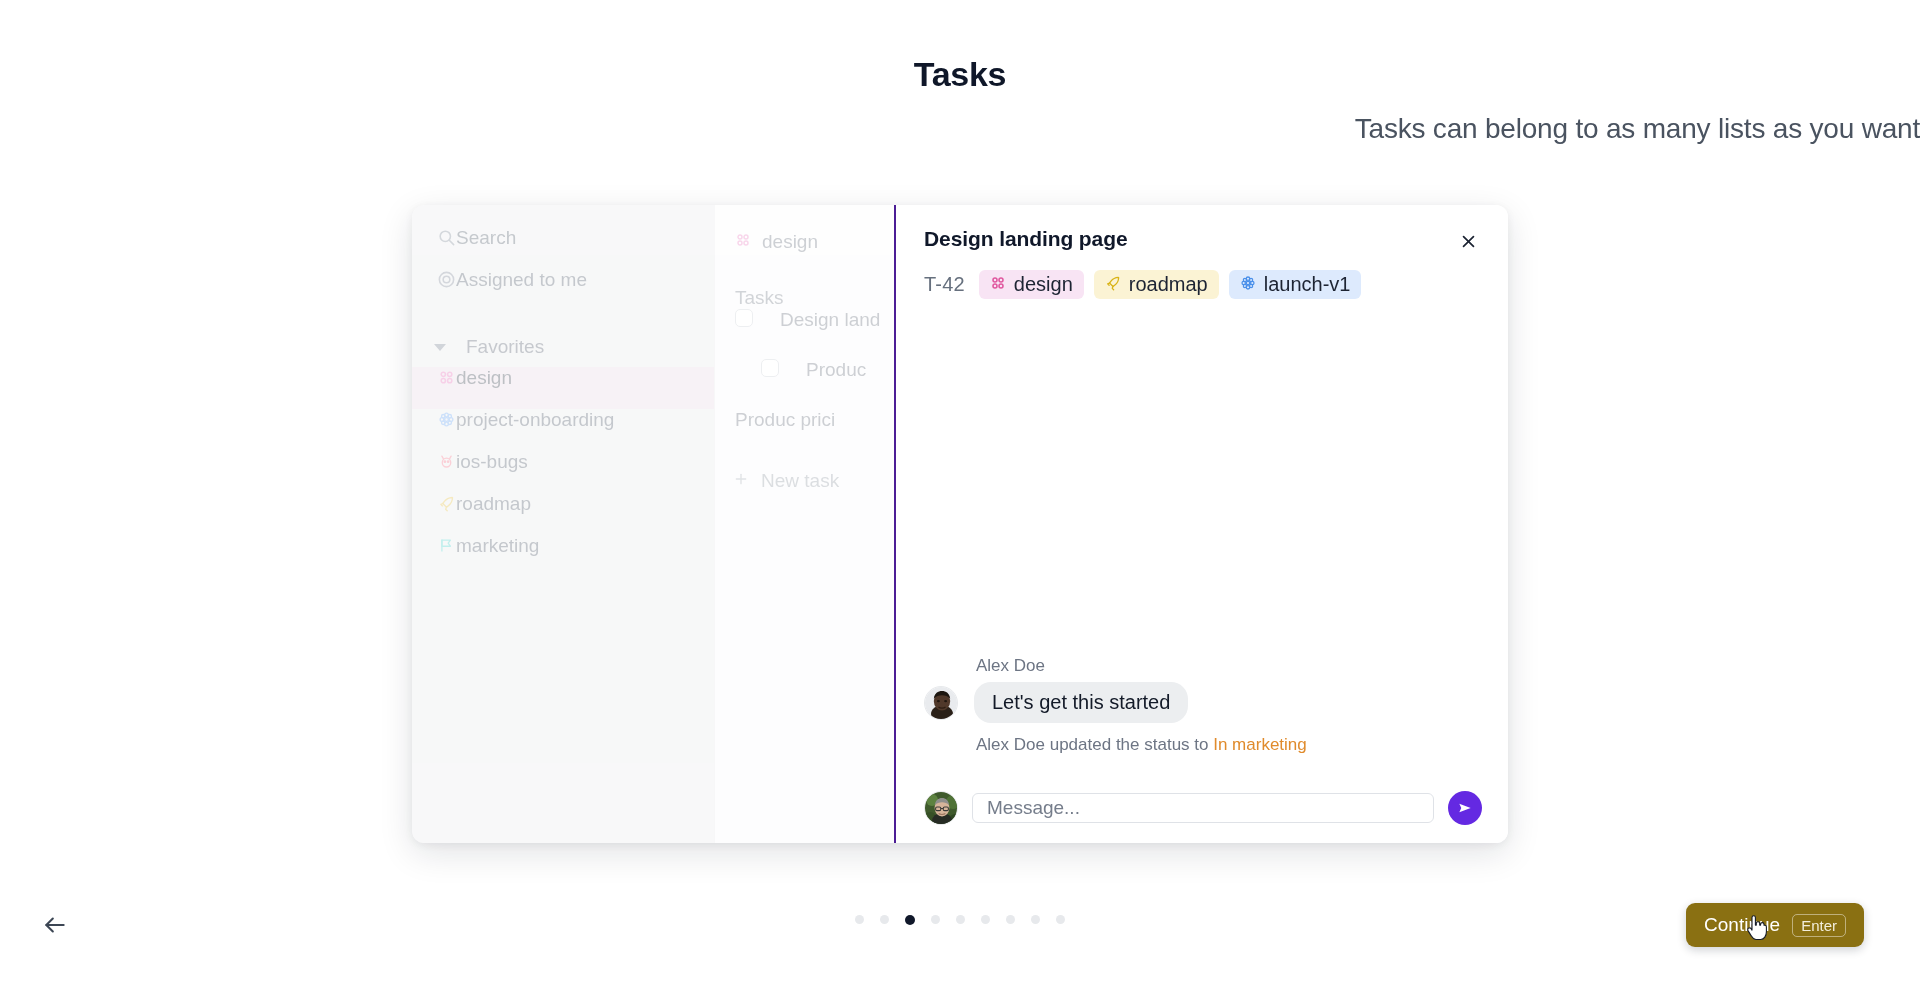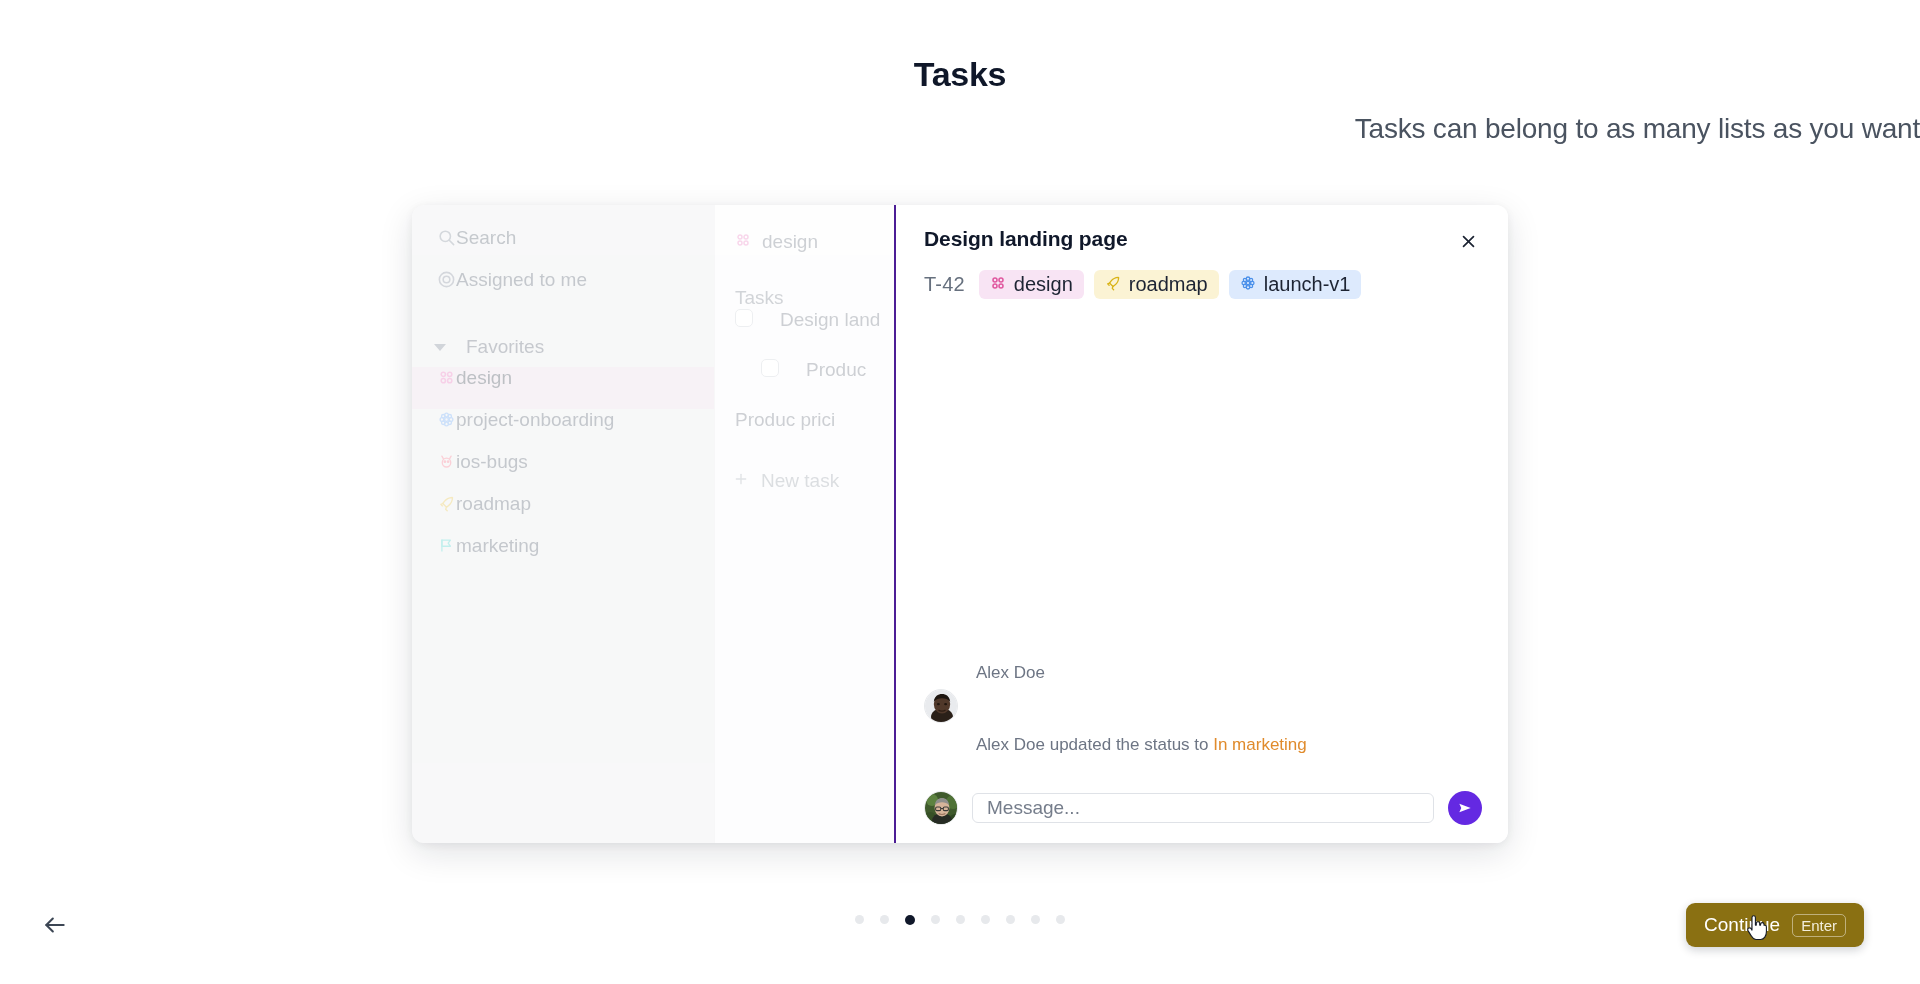--- a/index.html
+++ b/index.html
@@ -362,20 +362,21 @@
             <svg width="34" height="34" viewBox="0 0 34 34">
               <rect width="34" height="34" fill="#e9ebee"></rect>
               <ellipse cx="17" cy="27" rx="11" ry="9" fill="#2a2018"></ellipse>
               <ellipse cx="17" cy="14" rx="8.2" ry="9.6" fill="#50382a"></ellipse>
               <path d="M8.8 11.5c.6-5.2 4.2-7.6 8.2-7.6s7.6 2.4 8.2 7.6c-2.2-2.3-5-3.2-8.2-3.2s-6 .9-8.2 3.2z" fill="#1d1610"></path>
               <ellipse cx="13.4" cy="14.2" rx="1.5" ry="1.1" fill="#20160f"></ellipse>
               <ellipse cx="20.6" cy="14.2" rx="1.5" ry="1.1" fill="#20160f"></ellipse>
               <path d="M13.5 20c1.8 1.4 5.2 1.4 7 0" stroke="#2c1d13" stroke-width="1.3" fill="none"></path>
             </svg>
           </span>
+          <span class="bubble">Let's get this started</span>
         </div>
         <div class="status-line">
           <span>Alex Doe updated the status to </span><span class="status-val">In marketing</span>
         </div>
       </div>
 
       <div class="composer">
         <span class="avatar">
           <svg width="34" height="34" viewBox="0 0 34 34">
             <rect width="34" height="34" fill="#3f5a2c"></rect>

